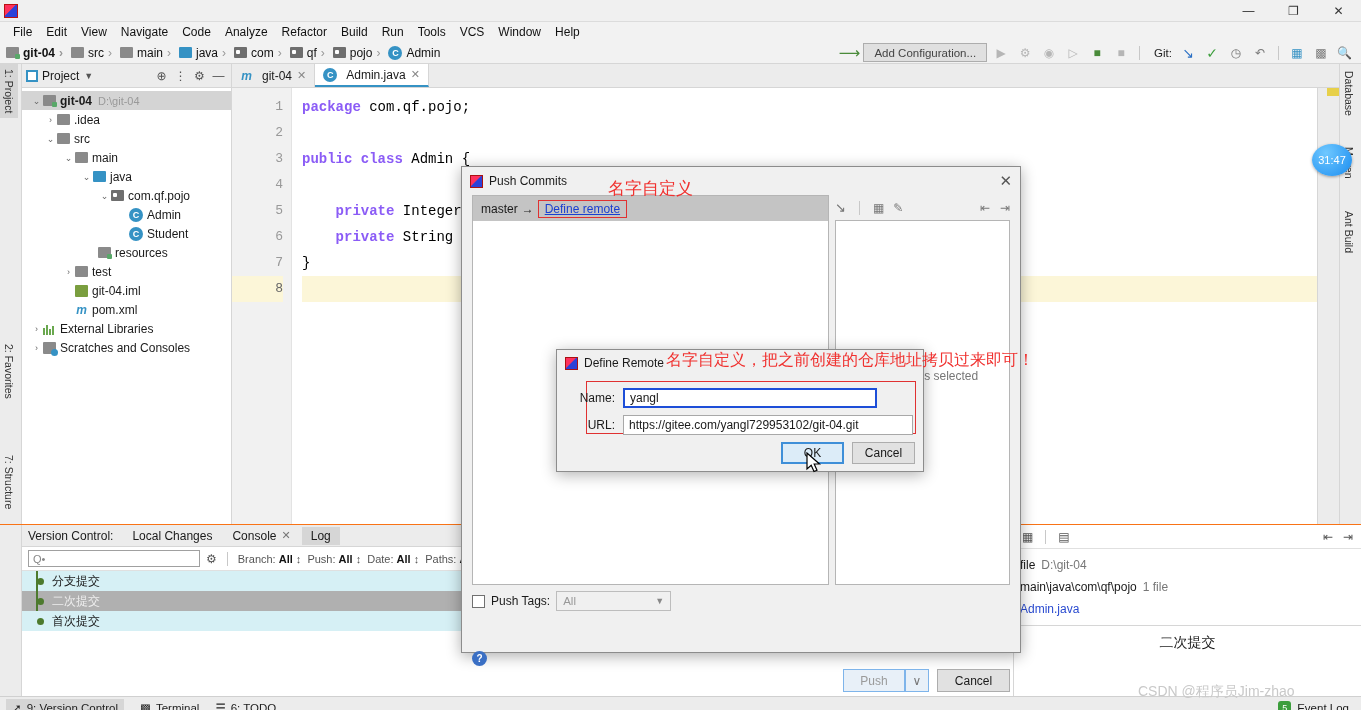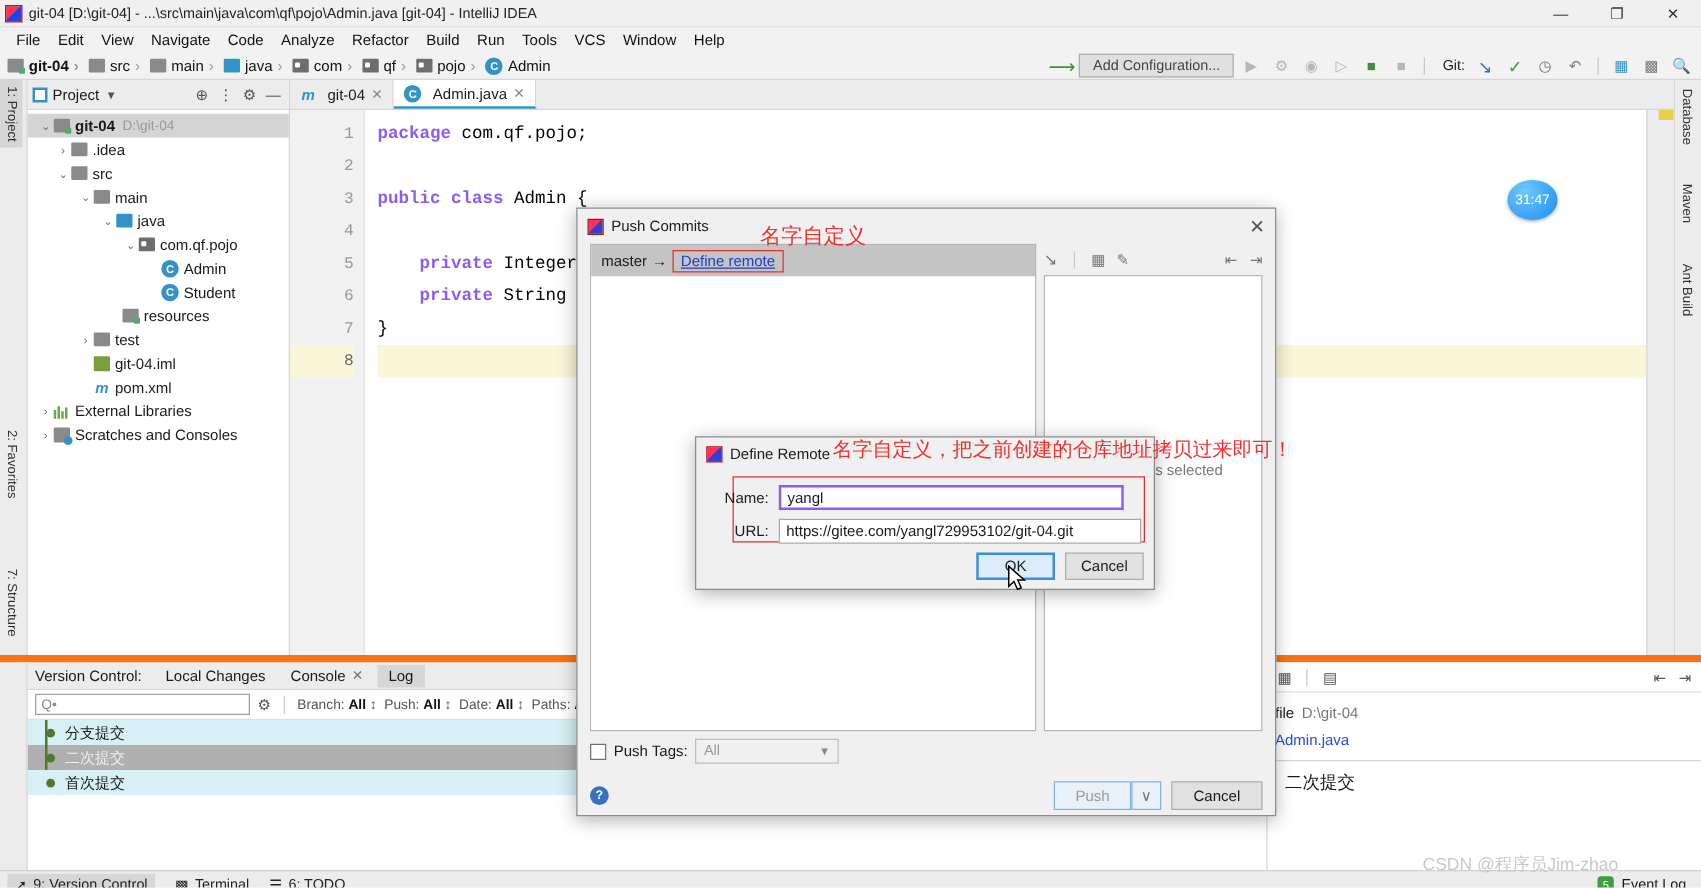--- a/index.html
+++ b/index.html
@@ -90,27 +90,27 @@
   #gutter div.cur { background:#fcf6d8; color:#666; }
   #codetext { flex:1; font-family:"Liberation Mono", monospace; font-size:14px; padding:6px 0 0 10px;
               color:#000; position:relative; }
   #codetext div { height:26px; line-height:26px; white-space:pre; }
   #codetext div.cur { background:#fcf6d8; }
   .kw { color:#8b5cf6; font-weight:bold; }
   #rightstrip { width:22px; background:#ececec; border-left:1px solid #d6d6d6; position:relative; }
   #errmark { position:absolute; right:0; top:0; width:12px; height:8px; background:#e7d04a; }
 
   
-  #timer { position:absolute; left:1206px; top:144px; width:40px; height:32px;
+  #timer { position:absolute; left:1312px; top:144px; width:40px; height:32px;
            border-radius:50%; background:radial-gradient(circle at 35% 28%, #6fc8ff, #1a8cf0);
            color:#fff; font-size:11px; display:flex; align-items:center; justify-content:center;
            box-shadow:0 1px 3px rgba(0,0,0,.35); z-index:5; }
 
   
-  #bottom { height:172px; background:#fff; border-top:6px solid #f97316; display:flex; }
+  #bottom { height:172px; background:#fff; border-top:1px solid #f97316; display:flex;text-align:center; }
   #bottominner { flex:1; display:flex; flex-direction:column; min-width:0; }
   #vcTabs { height:22px; background:#ececec; display:flex; align-items:center; gap:2px;
             border-bottom:1px solid #d6d6d6; padding-left:6px; }
   #vcTabs .vct { padding:2px 9px; font-size:12px; display:flex; align-items:center; gap:5px; }
   #vcTabs .vct.sel { background:#d6d6d6; }
   #vcTabs .vct .x { color:#777; font-size:11px; }
   #vcTabs .hdrlbl { font-size:12px; padding:2px 8px 2px 0; }
   #vcTabs .gearbox { margin-left:auto; display:flex; gap:6px; padding-right:8px; color:#555; }
   #filterbar { height:24px; display:flex; align-items:center; gap:6px; padding:0 6px;
                border-bottom:1px solid #e0e0e0; background:#fff; }
@@ -165,38 +165,38 @@
                font-size:12px; color:#777; }
   #pushfooter { padding:6px 10px 0 10px; }
   #pushtags { display:flex; align-items:center; gap:6px; font-size:12px; }
   .cbx { width:13px;height:13px;border:1px solid #707070;background:#fff; }
   #tagsel { width:115px; height:20px; border:1px solid #bdbdbd; background:#f0f0f0; color:#999;
             font-size:11.5px; display:flex; align-items:center; padding:0 6px; }
   #tagsel .cv { margin-left:auto; font-size:9px; color:#888; }
   #pushbtns { display:flex; align-items:center; margin-top:14px; }
   .helpbtn { width:15px;height:15px;border-radius:50%;background:#3a6fc4;color:#fff;
              font-size:10px;display:flex;align-items:center;justify-content:center;font-weight:bold;}
-  #pushbtns .grp { margin-left:auto; display:flex; gap:8px; align-items:flex-end; }
+  #pushbtns .grp { margin-left:auto; display:flex; gap:8px; align-items:flex-end;margin-top:44px; }
   .btn { height:23px; min-width:73px; border:1px solid #adadad; background:#e1e1e1;
          font-size:12px; display:flex; align-items:center; justify-content:center; padding:0 10px; }
   .btn.dis { color:#9a9a9a; background:#e8e8e8; }
   .btn.split { border-color:#7eb4ea; background:#e8f0f8; min-width:0; padding:0; width:62px;}
   .btn.splitarrow { border-color:#7eb4ea; background:#e8f0f8; min-width:0; width:24px; padding:0; color:#777;}
 
   
   #remotedlg { position:absolute; left:556px; top:349px; width:368px; height:123px;
                background:#f0f0f0; border:1px solid #8c8c8c; box-shadow:0 3px 14px rgba(0,0,0,.3); z-index:30; }
   #remhdr { height:26px; display:flex; align-items:center; padding:0 8px; }
   #remhdr .ttl { font-size:12px; margin-left:6px; }
   #remredbox { position:absolute; left:29px; top:31px; width:330px; height:53px; border:1px solid #e03131; }
   .frow { display:flex; align-items:center; position:absolute; }
   .flabel { width:58px; text-align:right; font-size:12px; margin-right:8px; }
   .finput { height:20px; background:#fff; font-size:12px; display:flex; align-items:center;
             padding:0 5px; }
-  #nameInput { width:276px; border:2px solid #8b5cf6; }
+  #nameInput { width:254px; border:2px solid #1d4ed8; }
   #urlInput { width:290px; border:1px solid #a8a8a8; }
   #rembtns { position:absolute; right:8px; top:92px; display:flex; gap:8px; }
   .okbtn { height:22px; width:63px; border:2px solid #3f8fd8; background:#dcecf8;
            font-size:12px; display:flex; align-items:center; justify-content:center; }
   .cancbtn { height:22px; width:63px; border:1px solid #adadad; background:#e1e1e1;
              font-size:12px; display:flex; align-items:center; justify-content:center; }
 
   
   .anno { position:absolute; color:#f0312f; font-family:"DejaVu Sans", sans-serif;
           font-size:17px; z-index:40; white-space:nowrap; }
@@ -206,21 +206,20 @@
   #cursor { position:absolute; left:806px; top:452px; z-index:45; }
   .ij-mini { width:13px;height:13px;position:relative;
       background:linear-gradient(135deg,#fe315d 0%,#fe315d 45%,#2b41d8 46%,#2b41d8 100%);
       border:1px solid #a11; flex:none;}
 </style>
 </head>
 <body>
 
 <div id="titlebar">
   <div class="ij-logo"></div>
-  <div class="t">git-04 [D:\git-04] - ...\src\main\java\com\qf\pojo\Admin.java [git-04] - IntelliJ IDEA</div>
   <div id="winbtns">
     <div>—</div>
     <div>❐</div>
     <div>✕</div>
   </div>
 </div>
 
 <div id="menubar">
   <div class="mi">File</div>
   <div class="mi">Edit</div>
@@ -502,20 +501,24 @@
         <span>⇤</span>
         <span>⇥</span>
       </span>
     </div>
     <div id="detailfiles">
       <div>
         <span>file</span>
         <span class="muted">D:\git-04</span>
       </div>
       <div>
+        <span>main\java\com\qf\pojo</span>
+        <span class="muted">1 file</span>
+      </div>
+      <div>
         <span class="bluefile">Admin.java</span>
       </div>
     </div>
     <div id="msgpane">
       <span>二次提交</span>
     </div>
   </div>
 </div>
 
 <div id="status">

